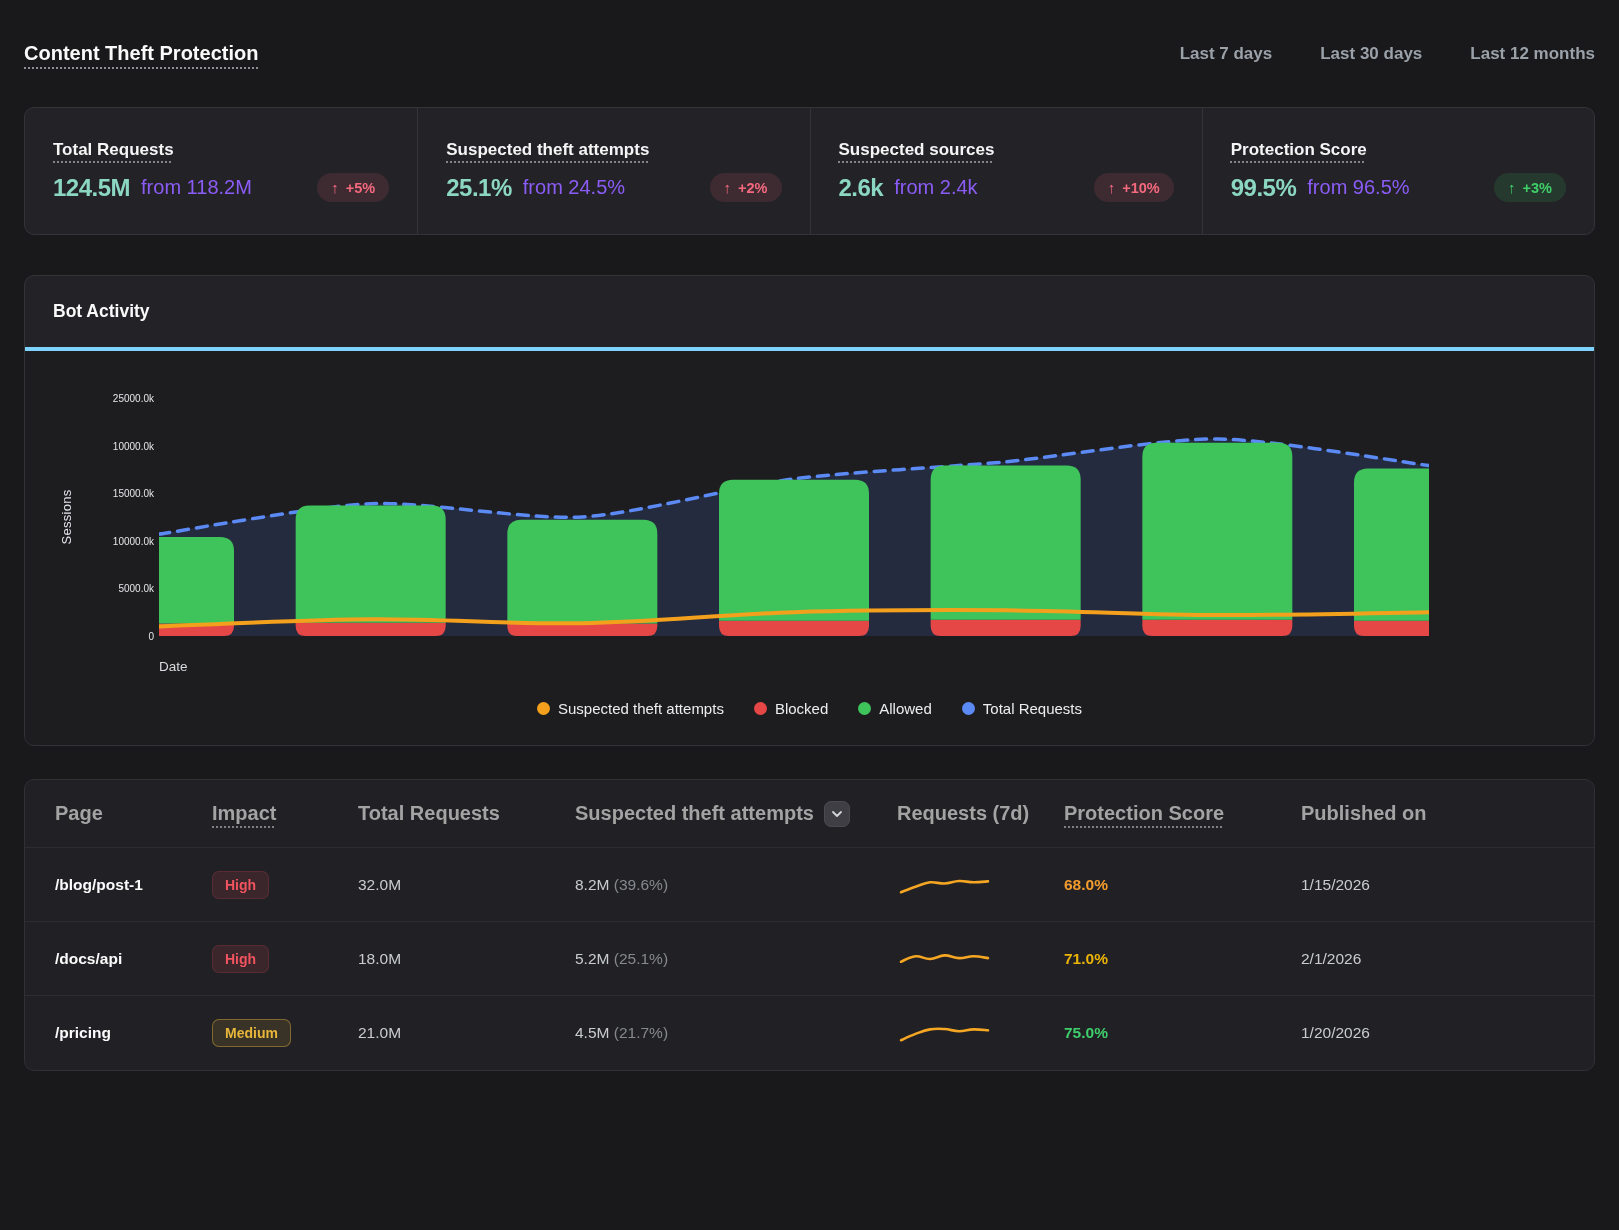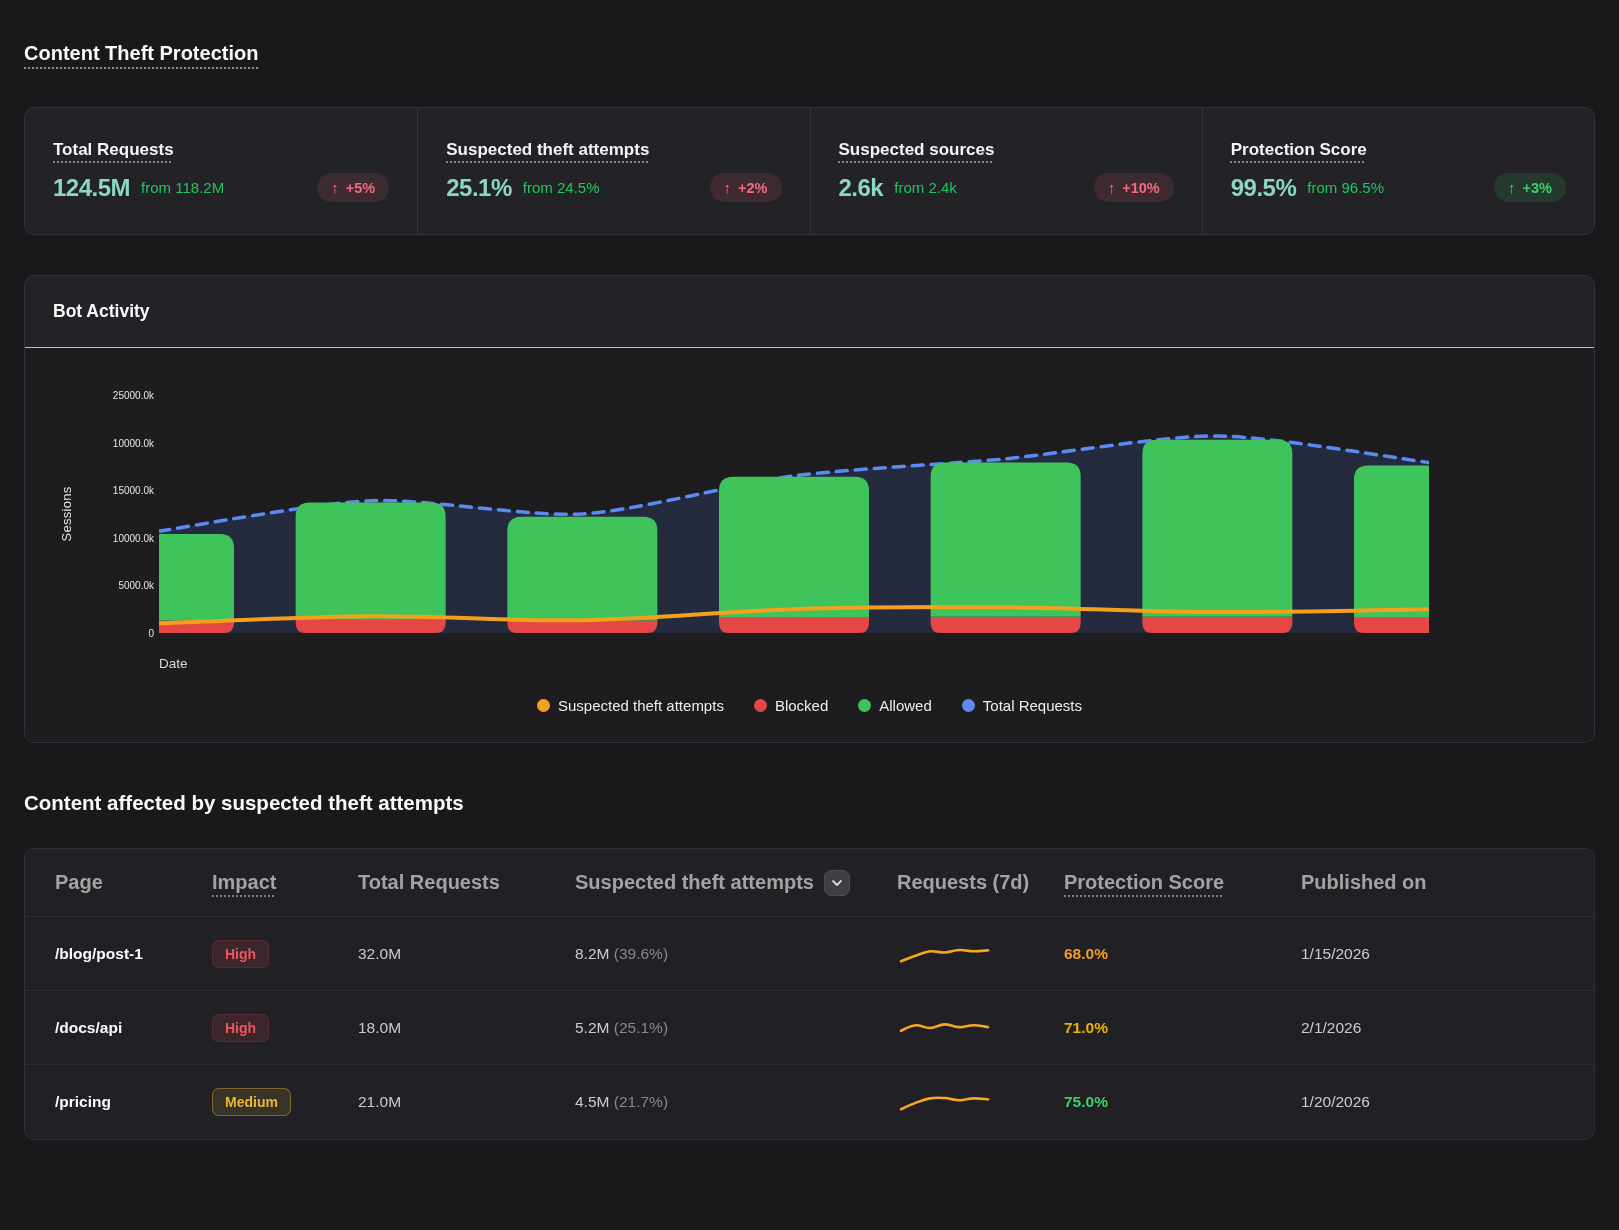--- a/index.html
+++ b/index.html
@@ -28,32 +28,32 @@
   }
   .stat-card { padding:0 28px; display:flex; flex-direction:column; justify-content:center; }
   .stat-card + .stat-card { border-left:1px solid #333338; }
   .stat-label {
     font-size:17px; font-weight:600; color:#f5f5f6; width:max-content;
     text-decoration:underline dotted #85858a; text-decoration-thickness:2px; text-underline-offset:6px;
     margin-bottom:13px;
   }
   .stat-line { display:flex; align-items:center; }
   .stat-value { font-size:24px; font-weight:700; color:#8bd7c3; letter-spacing:-0.5px; }
-  .stat-from { font-size:15px; color:#22c55e; margin-left:11px; }
+  .stat-from { font-size:20px; color:#8b5cf6; margin-left:11px; }
   .badge {
     margin-left:auto; display:inline-flex; align-items:center; gap:7px;
     border-radius:17px; padding:6px 14px; font-size:14.5px; font-weight:700;
   }
   .badge.negative { background:rgba(244,100,124,0.13); color:#f4697e; }
   .badge.positive { background:rgba(62,207,104,0.13); color:#3ecf68; }
   .badge .arrow { font-size:15px; }
 
   
   .panel { margin-top:40px; border:1px solid #323238; border-radius:10px; background:#232327; overflow:hidden; }
-  .panel-head { padding:25px 28px; border-bottom:1px solid #7dd3fc; }
+  .panel-head { padding:25px 28px; border-bottom:4px solid #7dd3fc; }
   .panel-head h2 { font-size:17.5px; font-weight:700; color:#fafafa; }
   .panel-body { background:#1d1d20; padding:38px 0 28px 0; }
   .chart-row { display:flex; }
   .gutter { position:relative; width:134px; height:256px; flex:none; }
   .ylab {
     position:absolute; left:41px; top:50%;
     transform:translate(-50%,-50%) rotate(-90deg);
     font-size:13px; color:#e3e4e6; letter-spacing:0.3px;
   }
   .ytick { position:absolute; right:5px; font-size:10px; color:#e5e6e8; transform:translateY(-50%);margin-left:12px; }
@@ -89,20 +89,25 @@
   .cell-date { color:#c9ccce; font-size:15.5px; }
   .spark-wrap { line-height:0; }
 </style>
 </head>
 <body>
 
 <div class="page">
 
   <header class="topbar">
     <h1 class="page-title">Content Theft Protection</h1>
+    <nav class="ranges">
+        <span class="range-opt">Last 7 days</span>
+        <span class="range-opt">Last 30 days</span>
+        <span class="range-opt">Last 12 months</span>
+      </nav>
   </header>
 
   <section class="stats">
       <div class="stat-card">
         <div class="stat-label">Total Requests</div>
         <div class="stat-line">
           <span class="stat-value">124.5M</span>
           <span class="stat-from">from 118.2M</span>
           <span class="badge negative">
             <span class="arrow">↑</span>
@@ -202,21 +207,20 @@
             <span class="legend-label">Allowed</span>
           </span>
           <span class="legend-item">
             <span class="legend-dot" style="background: rgb(91, 138, 245);"></span>
             <span class="legend-label">Total Requests</span>
           </span>
         </div>
     </div>
   </section>
 
-  <h2 class="table-heading">Content affected by suspected theft attempts</h2>
 
   <section class="table">
     <div class="trow thead">
         <div class="th">
           <span class="th-label">Page</span>
         </div>
         <div class="th">
           <span class="th-label dotted">Impact</span>
         </div>
         <div class="th">

